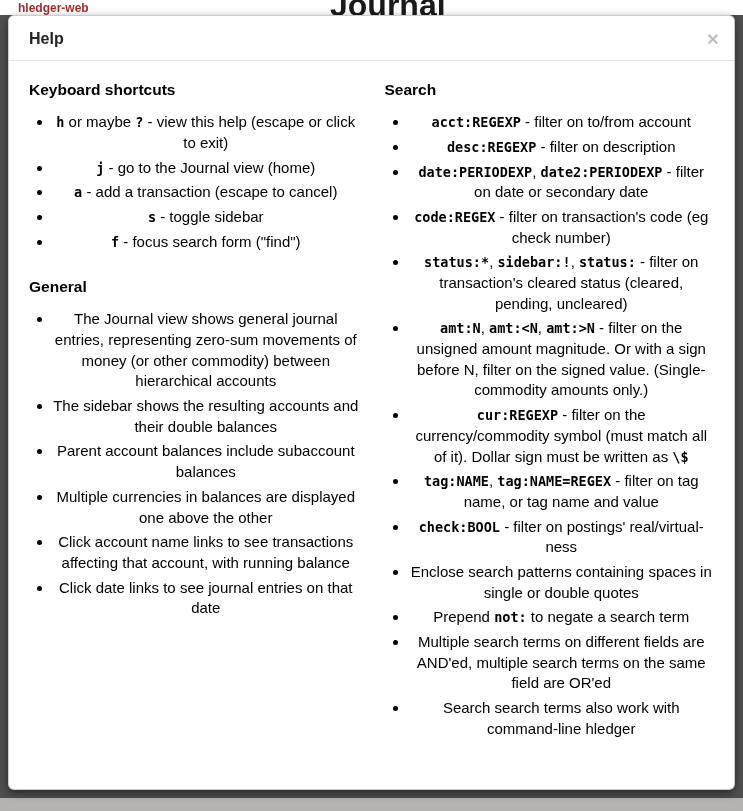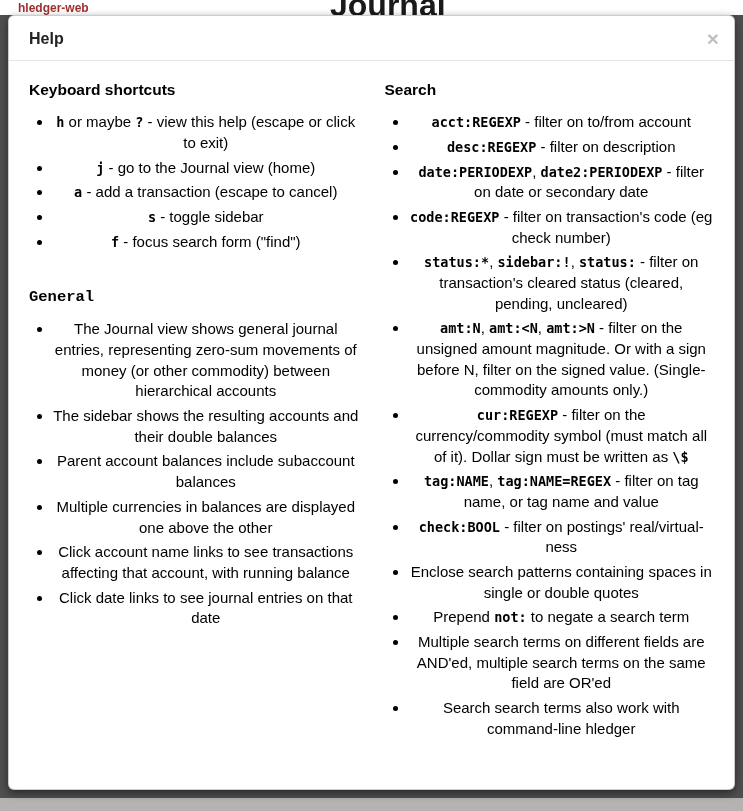--- a/index.html
+++ b/index.html
@@ -104,22 +104,21 @@
     flex: 1 1 0;
     min-width: 0;
   }
   .section-heading {
     margin: 0 0 13px 0;
     font-size: 15.5px;
     font-weight: bold;
     color: #000000;
   }
   .section-heading.spaced {
-    margin-top: 36px;
-    font-family: Liberation Mono, monospace;
+    margin-top: 26px;
   }
   ul.help-list {
     margin: 0;
     padding: 0 0 0 24px;
     list-style: disc;
   }
   ul.help-list li {
     font-size: 15px;
     line-height: 1.38;
     color: #000000;
@@ -177,21 +176,21 @@
             <li>Click date links to see journal entries on that date</li>
           </ul>
       </div>
 
       <div class="col">
         <h3 class="section-heading">Search</h3>
         <ul class="help-list">
             <li><code>acct:REGEXP</code> - filter on to/from account</li>
             <li><code>desc:REGEXP</code> - filter on description</li>
             <li><code>date:PERIODEXP</code>, <code>date2:PERIODEXP</code> - filter on date or secondary date</li>
-            <li><code>code:REGEXP</code> - filter on transaction's code (eg check number)</li>
+            <li><code>code:REGEX</code> - filter on transaction's code (eg check number)</li>
             <li><code>status:*</code>, <code>sidebar:!</code>, <code>status:</code> - filter on transaction's cleared status (cleared, pending, uncleared)</li>
             <li><code>amt:N</code>, <code>amt:&lt;N</code>, <code>amt:&gt;N</code> - filter on the unsigned amount magnitude. Or with a sign before N, filter on the signed value. (Single-commodity amounts only.)</li>
             <li><code>cur:REGEXP</code> - filter on the currency/commodity symbol (must match all of it). Dollar sign must be written as <code>\$</code></li>
             <li><code>tag:NAME</code>, <code>tag:NAME=REGEX</code> - filter on tag name, or tag name and value</li>
             <li><code>check:BOOL</code> - filter on postings' real/virtual-ness</li>
             <li>Enclose search patterns containing spaces in single or double quotes</li>
             <li>Prepend <code>not:</code> to negate a search term</li>
             <li>Multiple search terms on different fields are AND'ed, multiple search terms on the same field are OR'ed</li>
             <li>Search search terms also work with command-line hledger</li>
           </ul>

